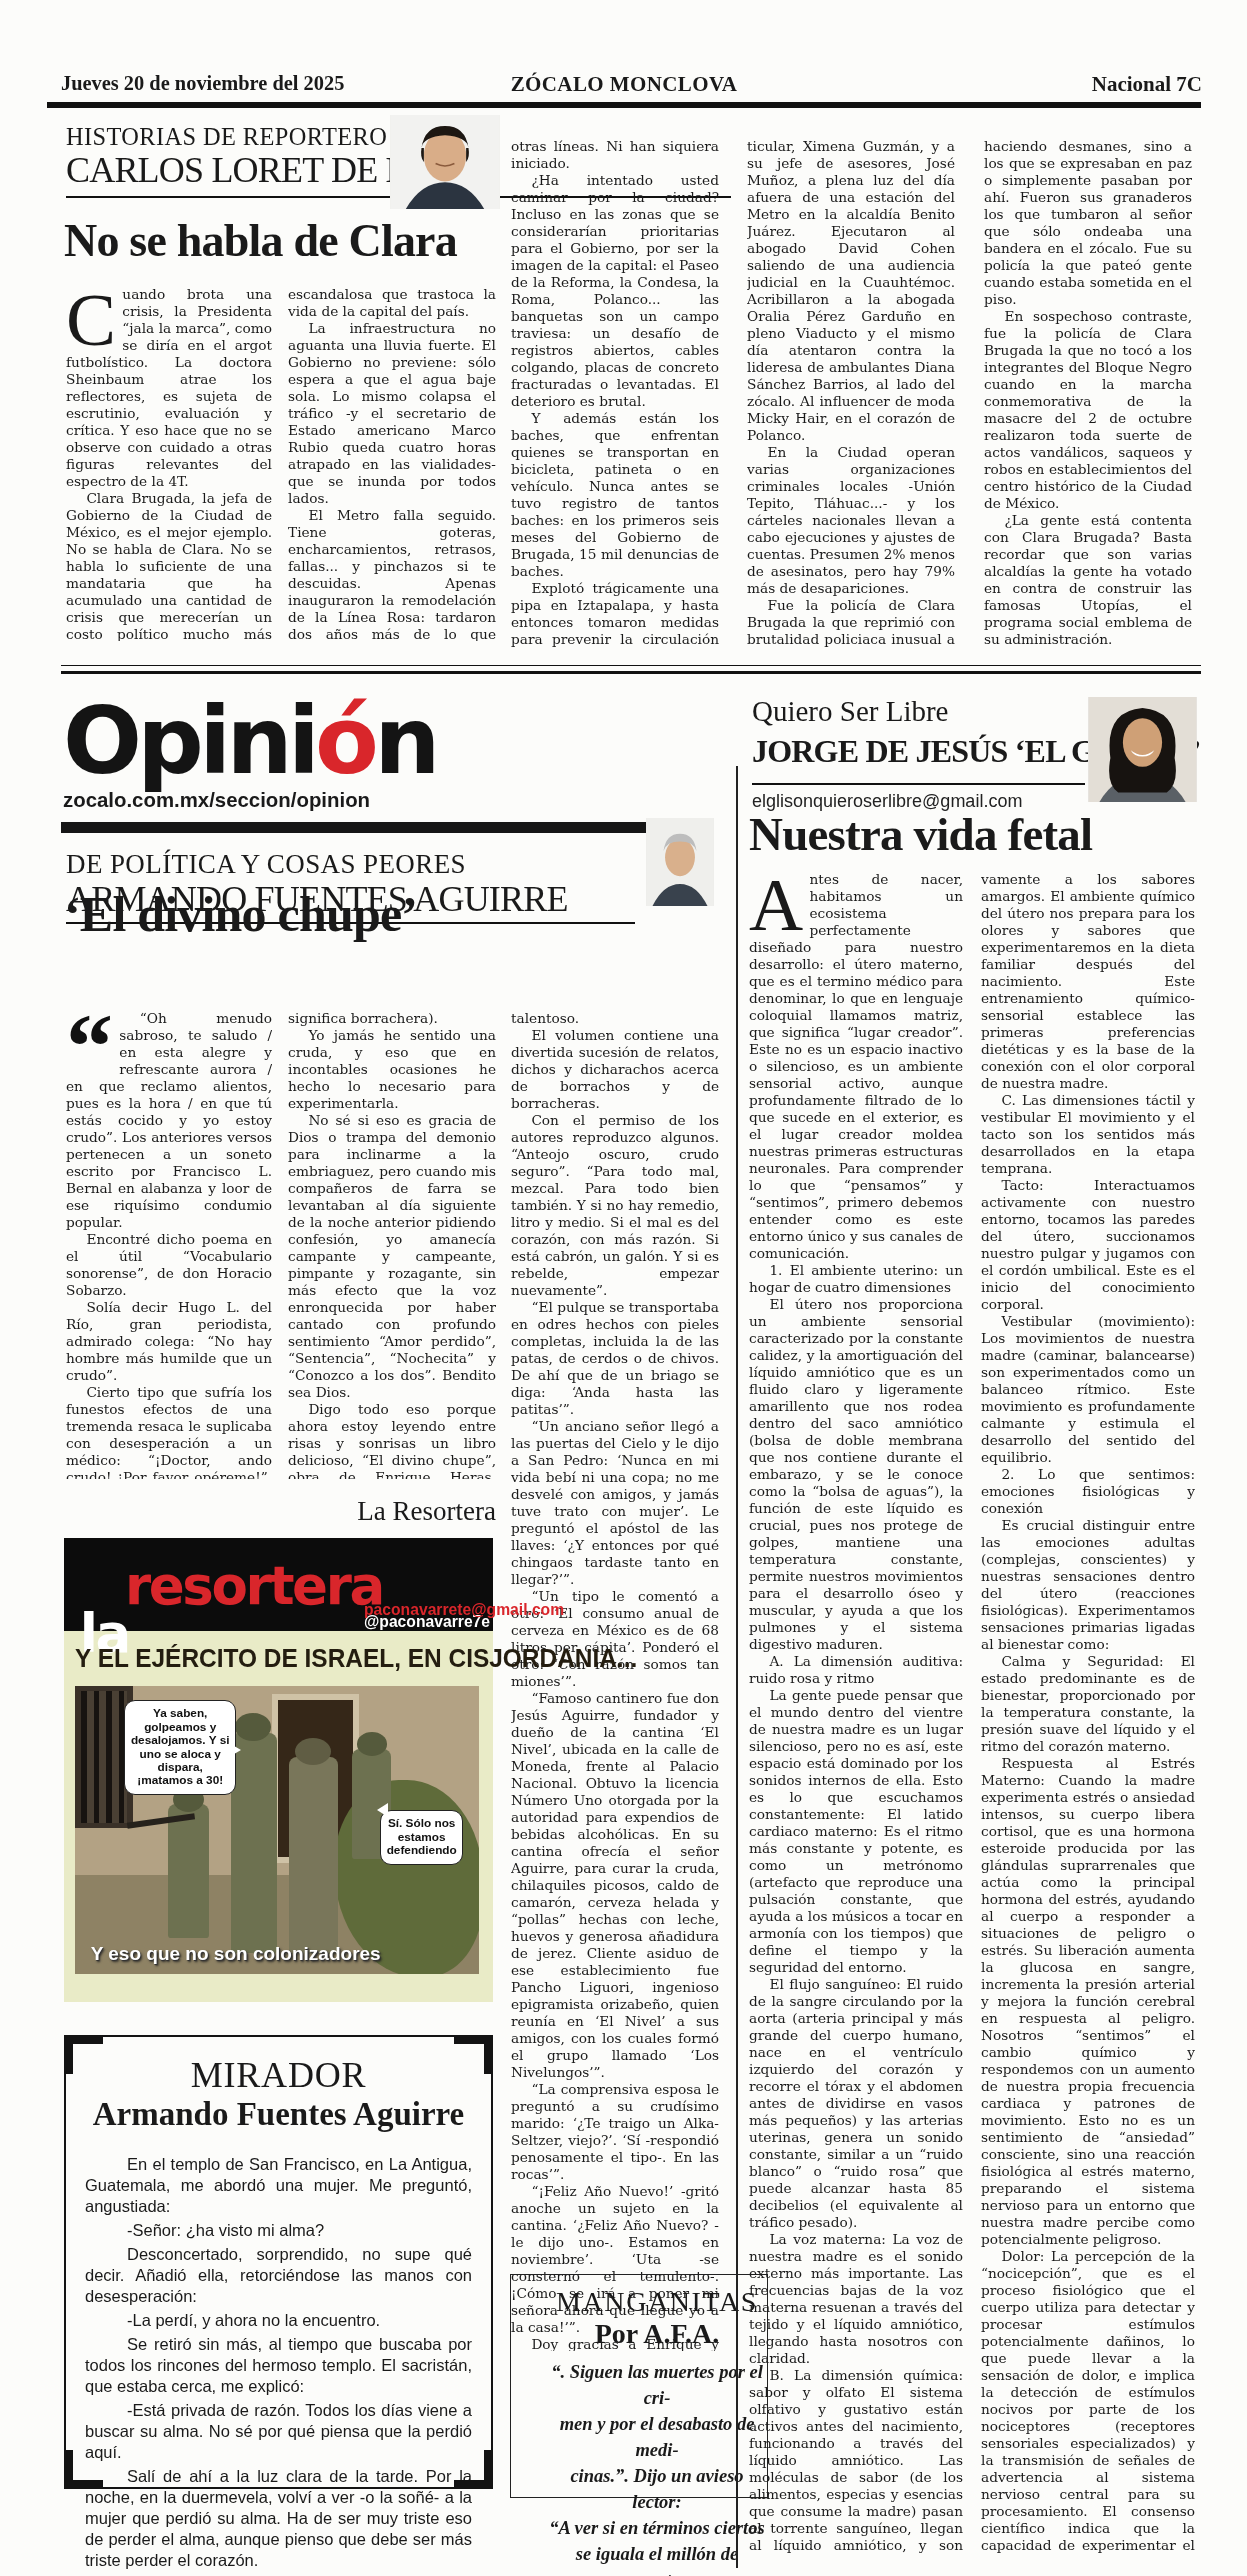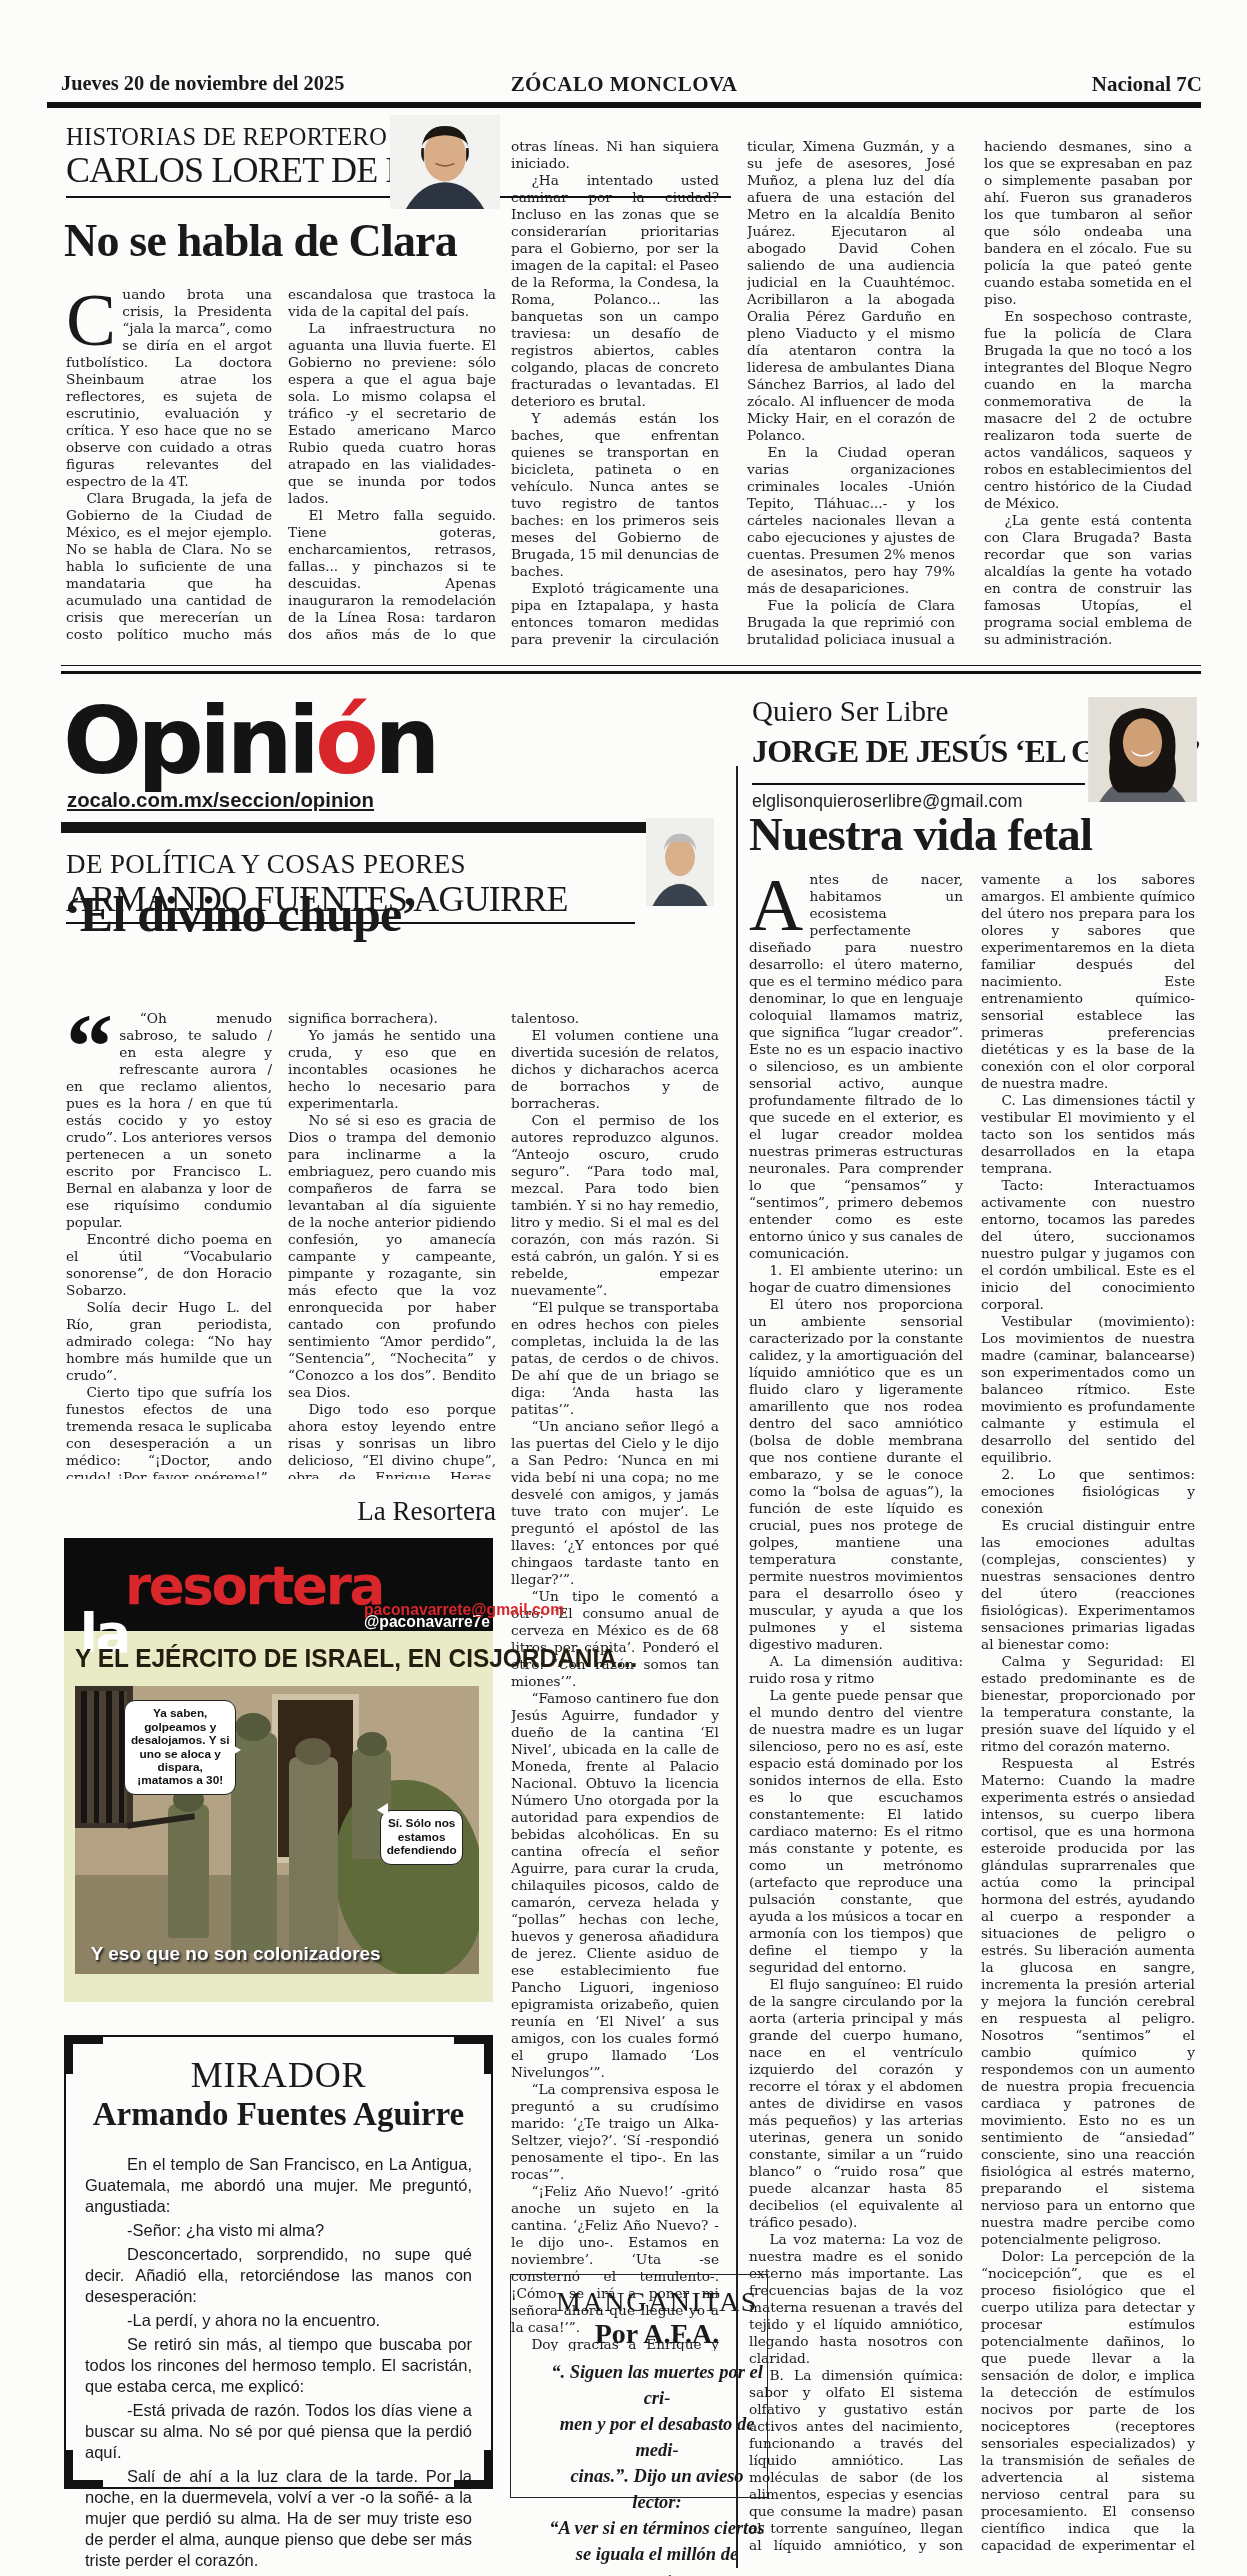--- a/index.html
+++ b/index.html
@@ -24,21 +24,21 @@
   .col p{margin:0;text-indent:20.4px;}
   .col p:first-child{text-indent:0;}
   .dc p:first-child::first-letter{float:left;font-size:75px;line-height:58px;padding:4.7px 6.3px 0 0;font-family:"Liberation Serif",serif;}
   .bigquote{float:left;font:700 94px "Liberation Serif",serif;line-height:55px;padding:9.4px 6.3px 0 0;color:#111;}
 
   .dblrule{border-top:1.6px solid #111;border-bottom:3.9px solid #111;height:4.7px;}
 
   
   .oplogo{font:800 93px "DejaVu Sans",sans-serif;letter-spacing:-4.7px;color:#141414;}
   .oplogo .acc{color:#d9262b;}
-  .optag{font:700 20.4px "Liberation Sans",sans-serif;text-align:center;text-decoration:underline;}
+  .optag{font:700 20.4px "Liberation Sans",sans-serif;text-align:left;}
   .opbar{height:11px;background:#161616;}
 
   
   .resortera{background:#e9ebc7;}
   .res-bar{position:absolute;left:0;top:0;width:100%;height:93px;background:#0c0c0c;}
   .res-la{font:800 53px "DejaVu Sans",sans-serif;color:#fff;letter-spacing:-2.4px;}
   .res-rest{font:800 53px "DejaVu Sans",sans-serif;color:#d9262b;letter-spacing:-2.4px;}
   .res-handle{font:700 15.7px "Liberation Sans",sans-serif;color:#ffffff;margin-top:48px;}
   .res-mail{font:700 15.7px "Liberation Sans",sans-serif;color:#d9262b;margin-top:14px;}
   .res-title{font:800 26px "Liberation Sans",sans-serif;color:#241d10;transform:scaleX(.94);transform-origin:left;white-space:nowrap;}

